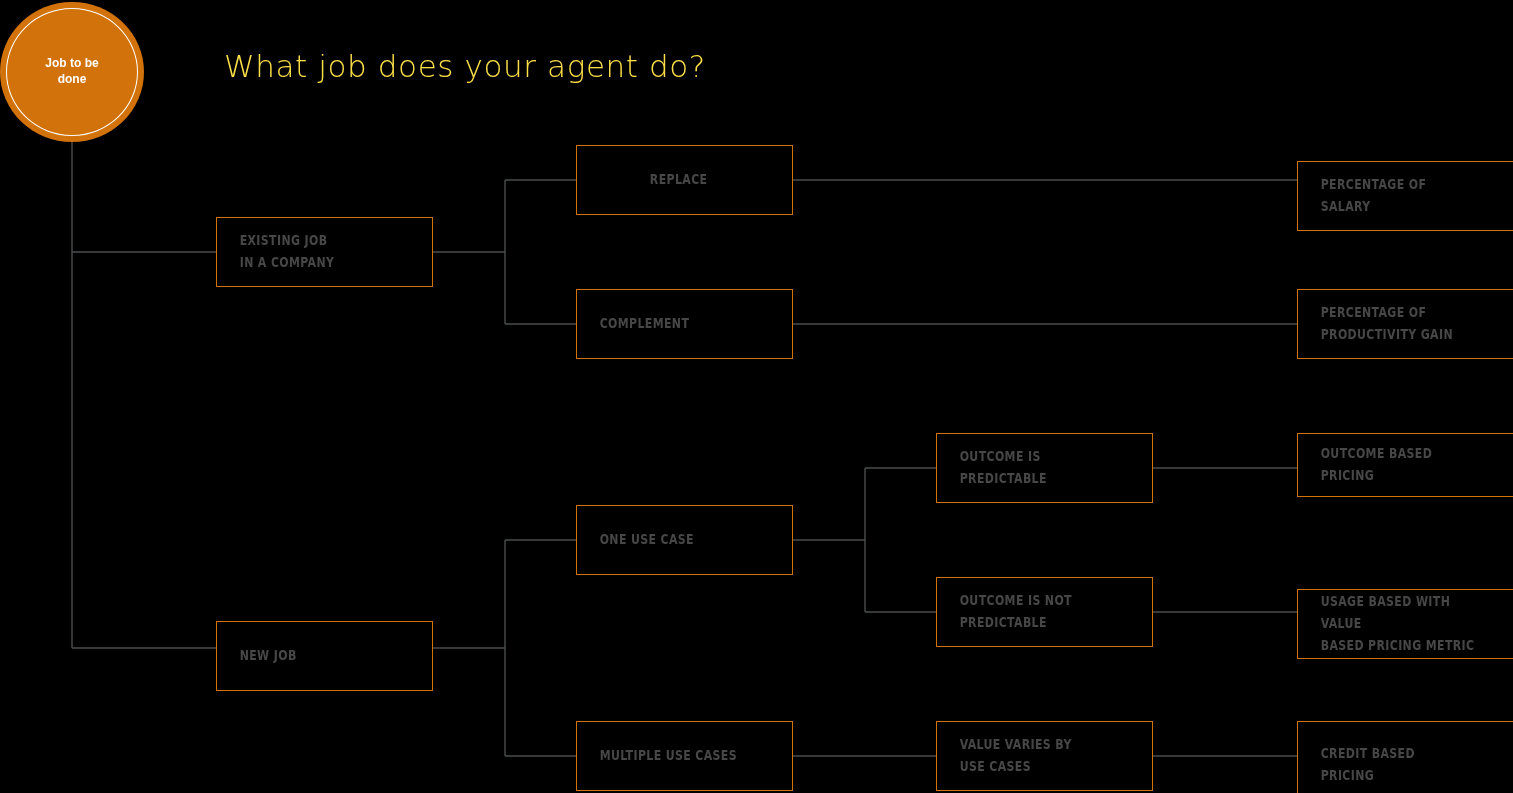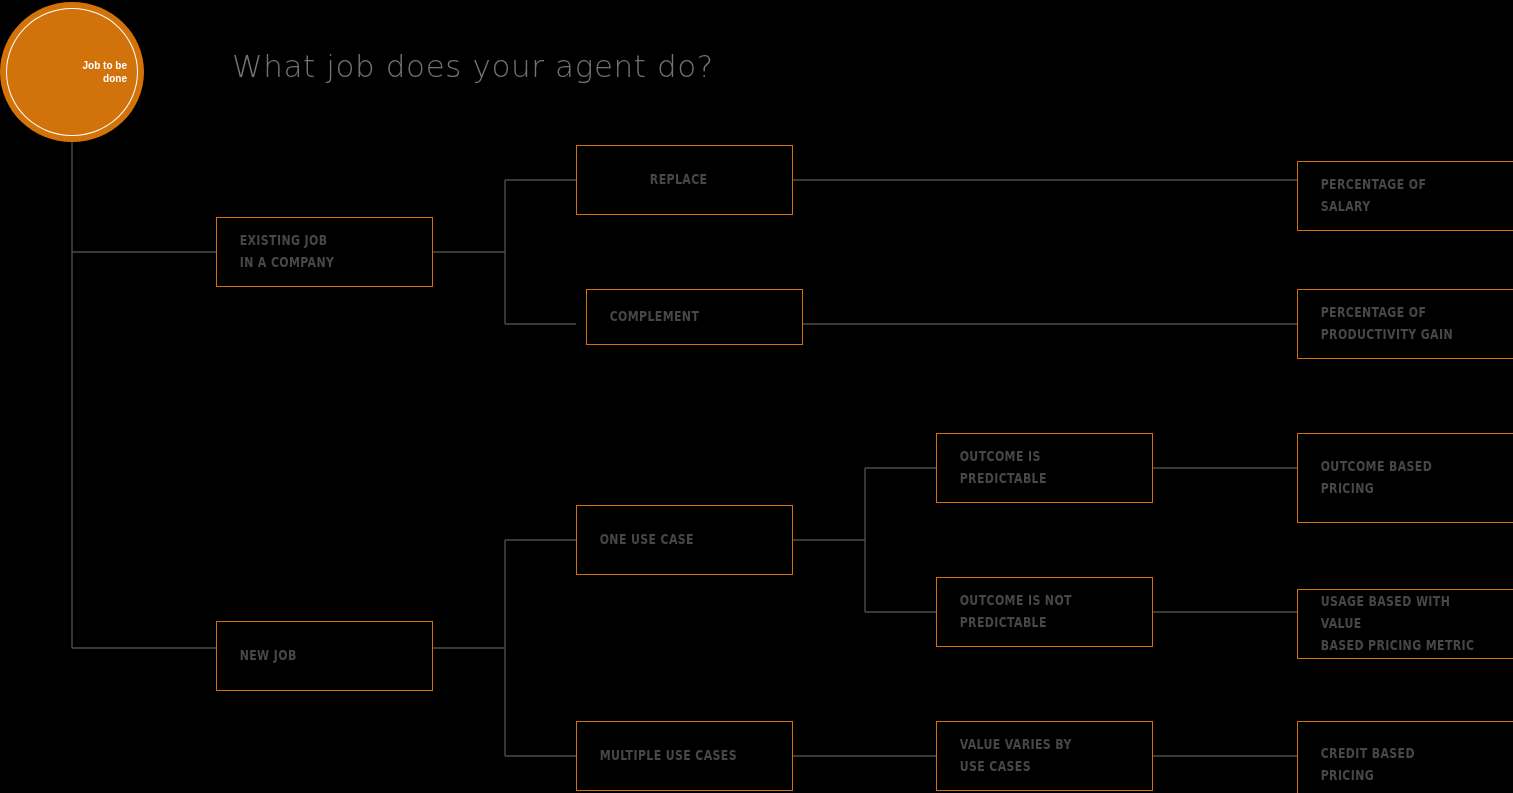--- a/index.html
+++ b/index.html
@@ -46,35 +46,35 @@
     right: 6px;
     bottom: 6px;
     border-radius: 50%;
     border: 1.5px solid #ffffff;
     pointer-events: none;
   }
   .root-label {
     position: relative;
     color: #ffffff;
     font-family: "Liberation Sans", sans-serif;
-    font-size: 10px;
+    font-size: 12px;
     font-weight: 700;
     line-height: 1.33;
-    text-align: right;
+    text-align: center;
     width: 110px;
     z-index: 1;
     white-space: pre-line;
   }
 
   
   .page-title {
     position: absolute;
-    left: 232px;
+    left: 224px;
     top: 48px;
-    color: #737373;
+    color: #fde047;
     font-family: "DejaVu Sans", sans-serif;
     font-size: 31px;
     font-weight: 300;
     letter-spacing: 0.6px;
     white-space: nowrap;
   }
 
   
   .node-box {
     position: absolute;
@@ -140,21 +140,21 @@
 <div class="node-box" style="left: 216px; top: 217px; width: 217px; height: 70px;">
       <div class="node-text">EXISTING JOB
 IN A COMPANY</div>
     </div>
     <div class="node-box" style="left: 216px; top: 613px; width: 217px; height: 70px; margin-top: 8px;">
       <div class="node-text">NEW JOB</div>
     </div>
     <div class="node-box" style="left: 576px; top: 145px; width: 217px; height: 70px; text-align: center;">
       <div class="node-text">REPLACE</div>
     </div>
-    <div class="node-box" style="left: 576px; top: 289px; width: 217px; height: 56px; margin-left: 10px;">
+    <div class="node-box" style="left: 576px; top: 289px; width: 217px; height: 70px;">
       <div class="node-text">COMPLEMENT</div>
     </div>
     <div class="node-box" style="left: 576px; top: 505px; width: 217px; height: 70px;">
       <div class="node-text">ONE USE CASE</div>
     </div>
     <div class="node-box" style="left: 576px; top: 721px; width: 217px; height: 70px;">
       <div class="node-text">MULTIPLE USE CASES</div>
     </div>
     <div class="node-box" style="left: 936px; top: 433px; width: 217px; height: 70px;">
       <div class="node-text">OUTCOME IS
@@ -168,21 +168,21 @@
       <div class="node-text">VALUE VARIES BY
 USE CASES</div>
     </div>
     <div class="node-box" style="left: 1297px; top: 145px; width: 217px; height: 70px; margin-top: 16px;">
       <div class="node-text">PERCENTAGE OF SALARY</div>
     </div>
     <div class="node-box" style="left: 1297px; top: 289px; width: 217px; height: 70px;">
       <div class="node-text">PERCENTAGE OF
 PRODUCTIVITY GAIN</div>
     </div>
-    <div class="node-box" style="left: 1297px; top: 433px; width: 217px; height: 90px;">
+    <div class="node-box" style="left: 1297px; top: 433px; width: 217px; height: 64px;">
       <div class="node-text">OUTCOME BASED
 PRICING</div>
     </div>
     <div class="node-box" style="left: 1297px; top: 577px; width: 217px; height: 70px; margin-top: 12px;">
       <div class="node-text">USAGE BASED WITH VALUE
 BASED PRICING METRIC</div>
     </div>
     <div class="node-box" style="left: 1297px; top: 721px; width: 217px; height: 88px;">
       <div class="node-text">CREDIT BASED
 PRICING</div>

